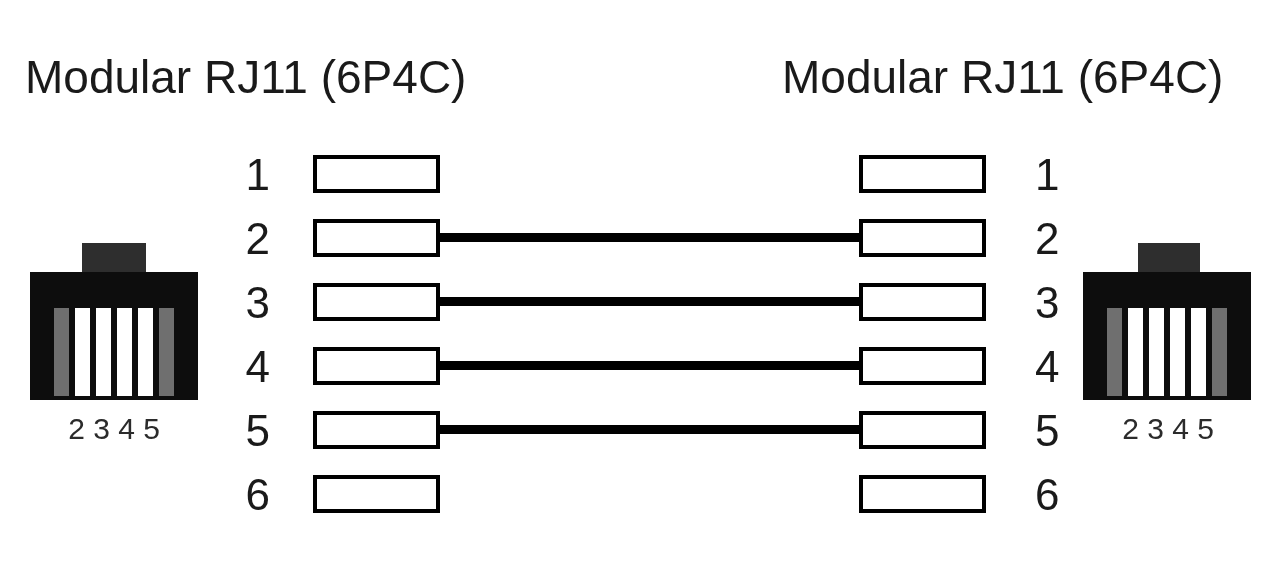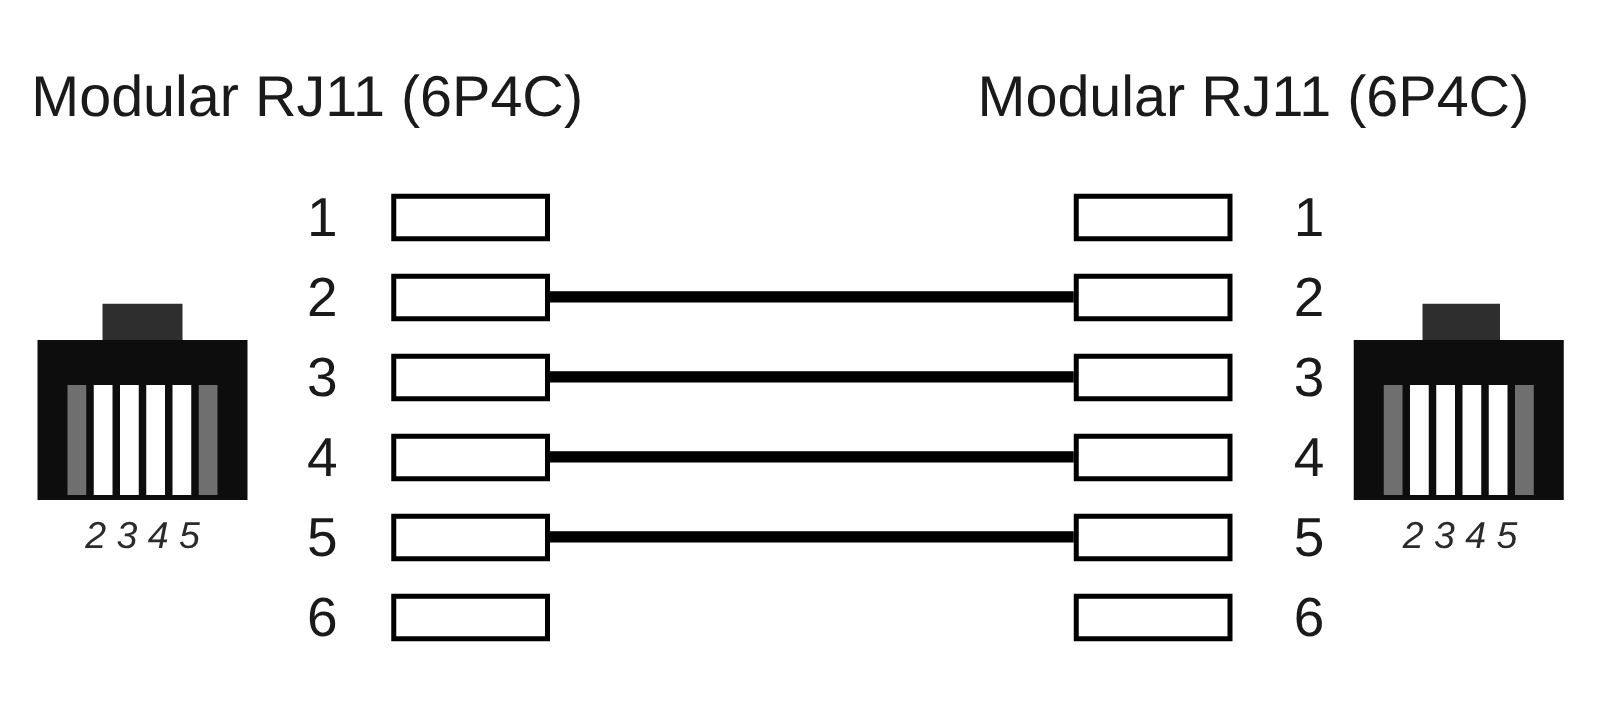--- a/index.html
+++ b/index.html
@@ -56,21 +56,21 @@
     background:var(--body,#0d0d0d);
     display:flex;justify-content:center;gap:6px;
     padding-top:36px;box-sizing:border-box;
   }
   .slot{width:15px;height:88px;background:var(--slot-inner,#fff);}
   .slot:first-child,.slot:last-child{background:var(--slot-outer,#6f6f6f);}
 
   .conn-label{
     position:absolute;top:414px;width:168px;
     text-align:center;font-size:30px;line-height:30px;
-    color:#2b2b2b;white-space:nowrap;font-style:italic;
+    color:#2b2b2b;white-space:nowrap;
   }
   .conn-label.left{left:30px;}
   .conn-label.right{left:1084px;}
 </style>
 </head>
 <body style="--ink: #1a1a1a; --wire: #000000; --body: #0d0d0d; --tab: #2e2e2e; --slot-outer: #6f6f6f; --slot-inner: #ffffff;">
 
 <div class="stage">
 
   <div class="title left">Modular RJ11 (6P4C)</div>

